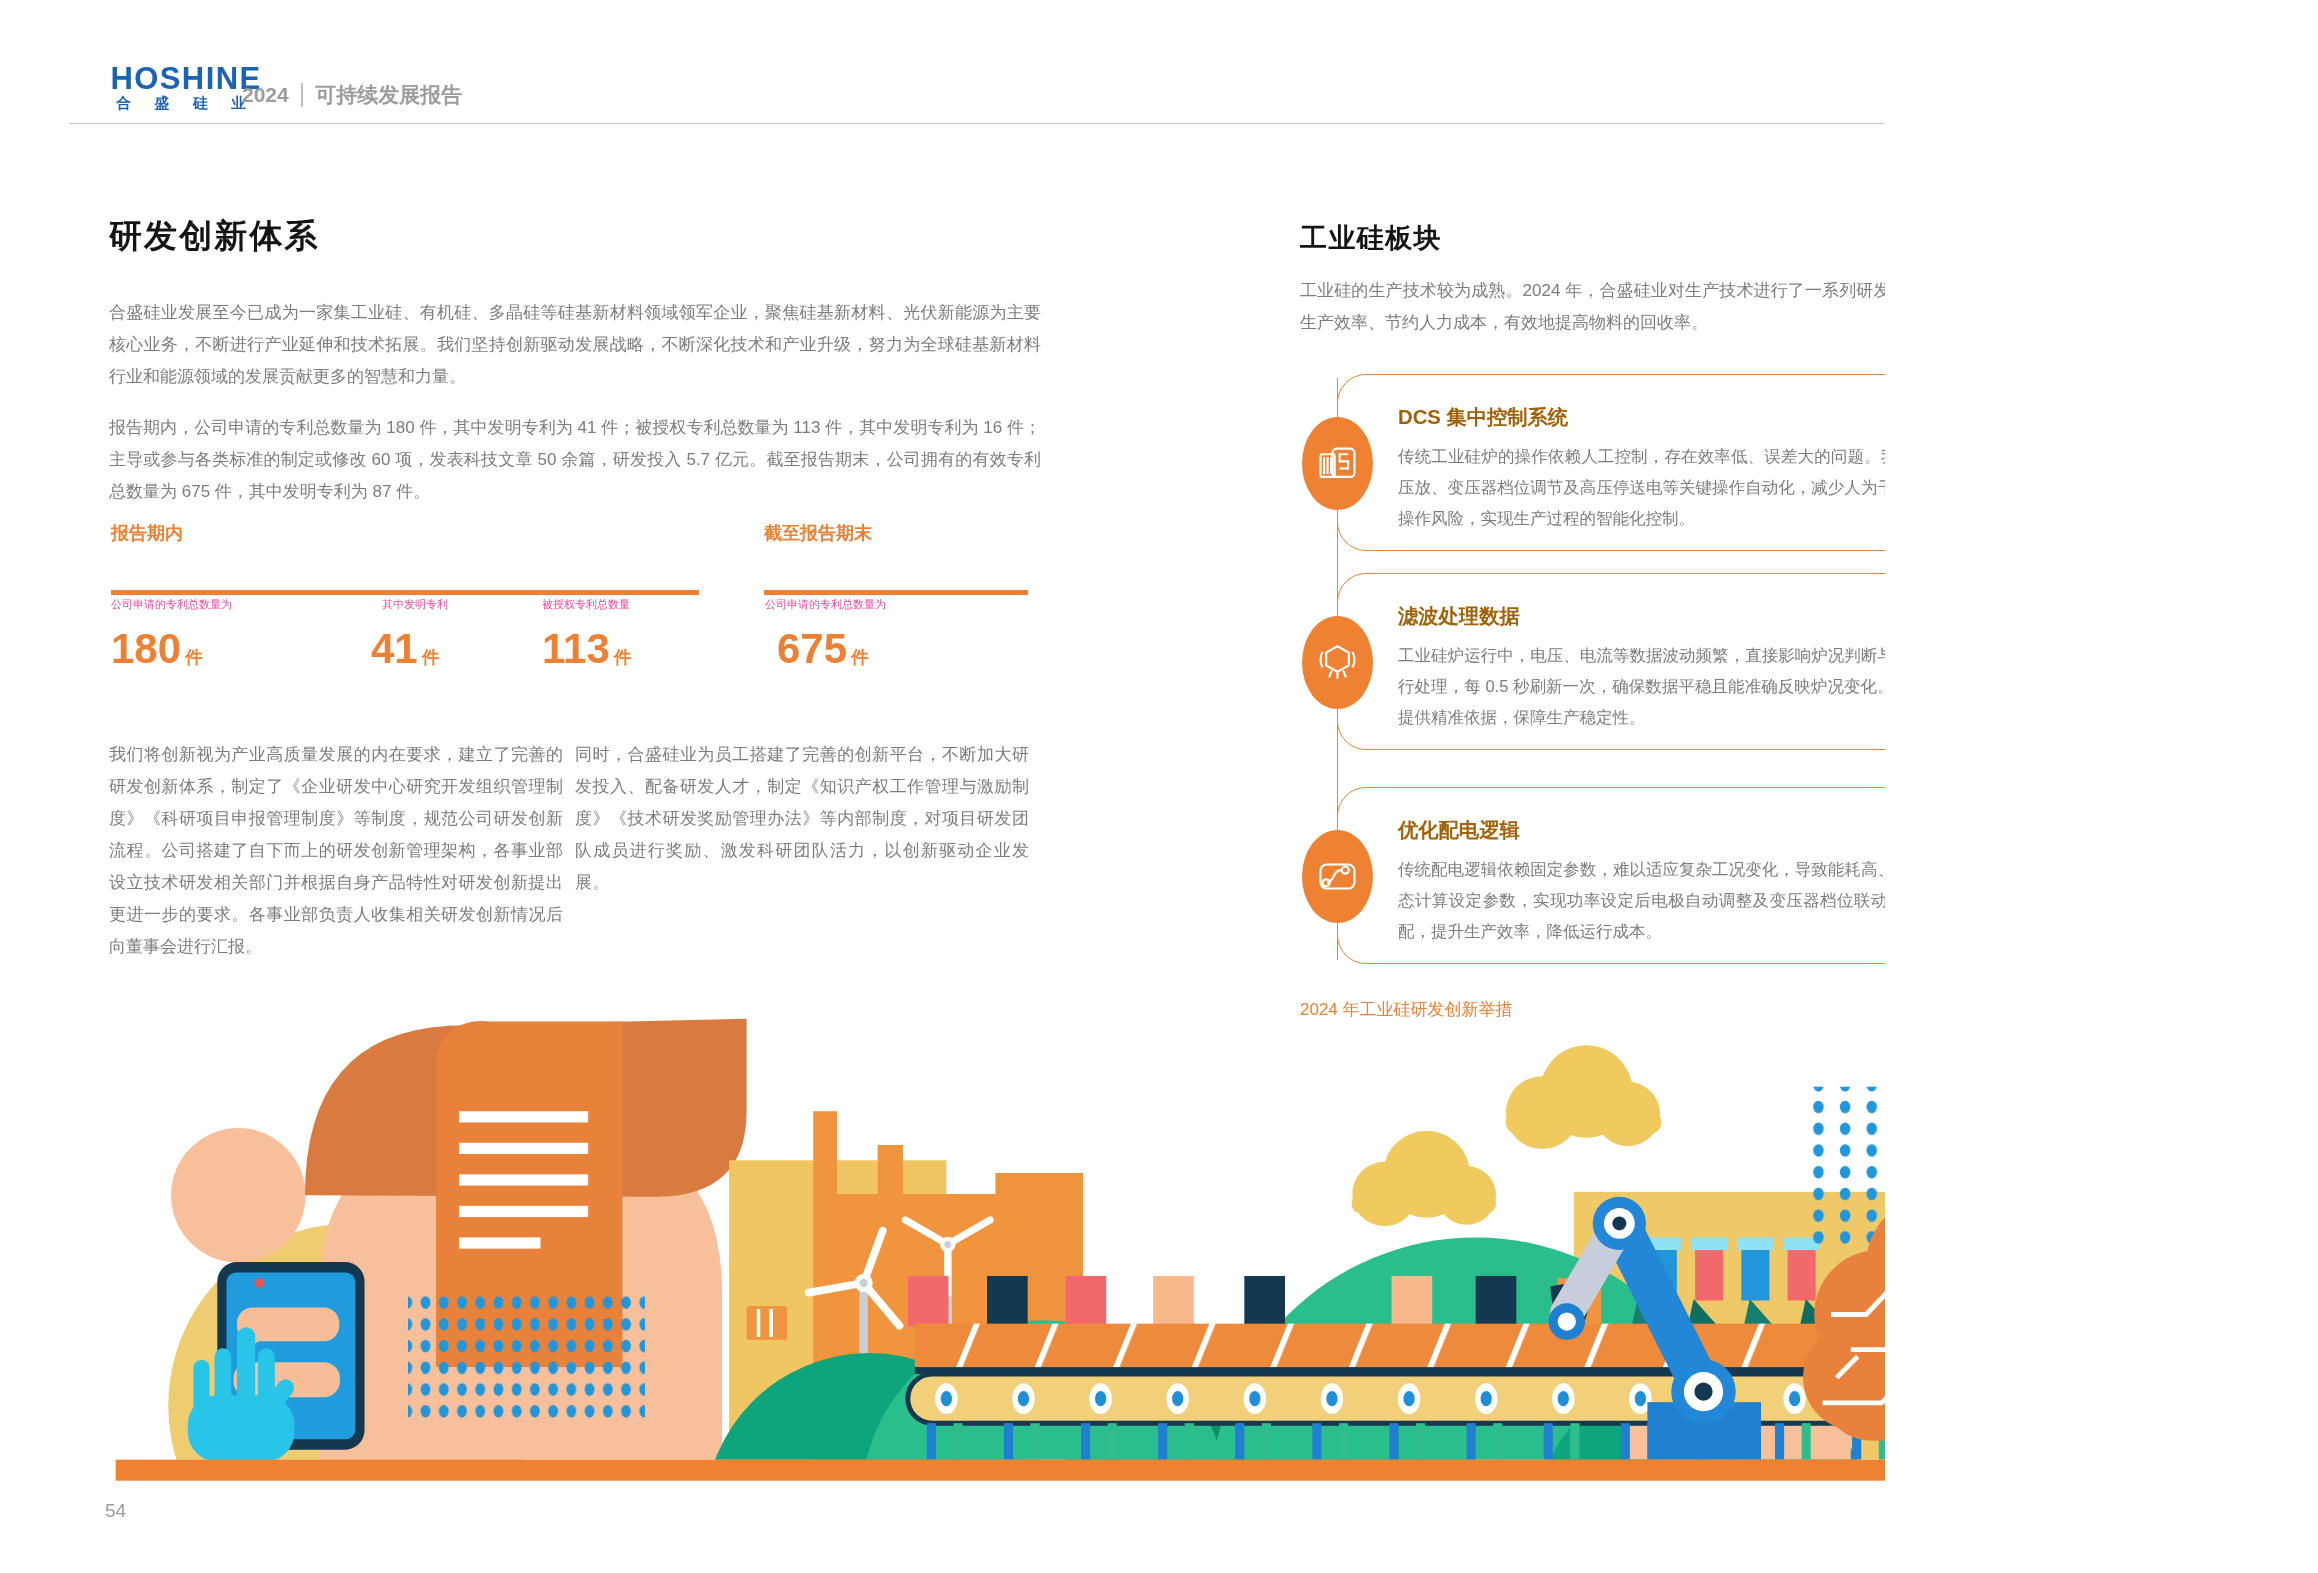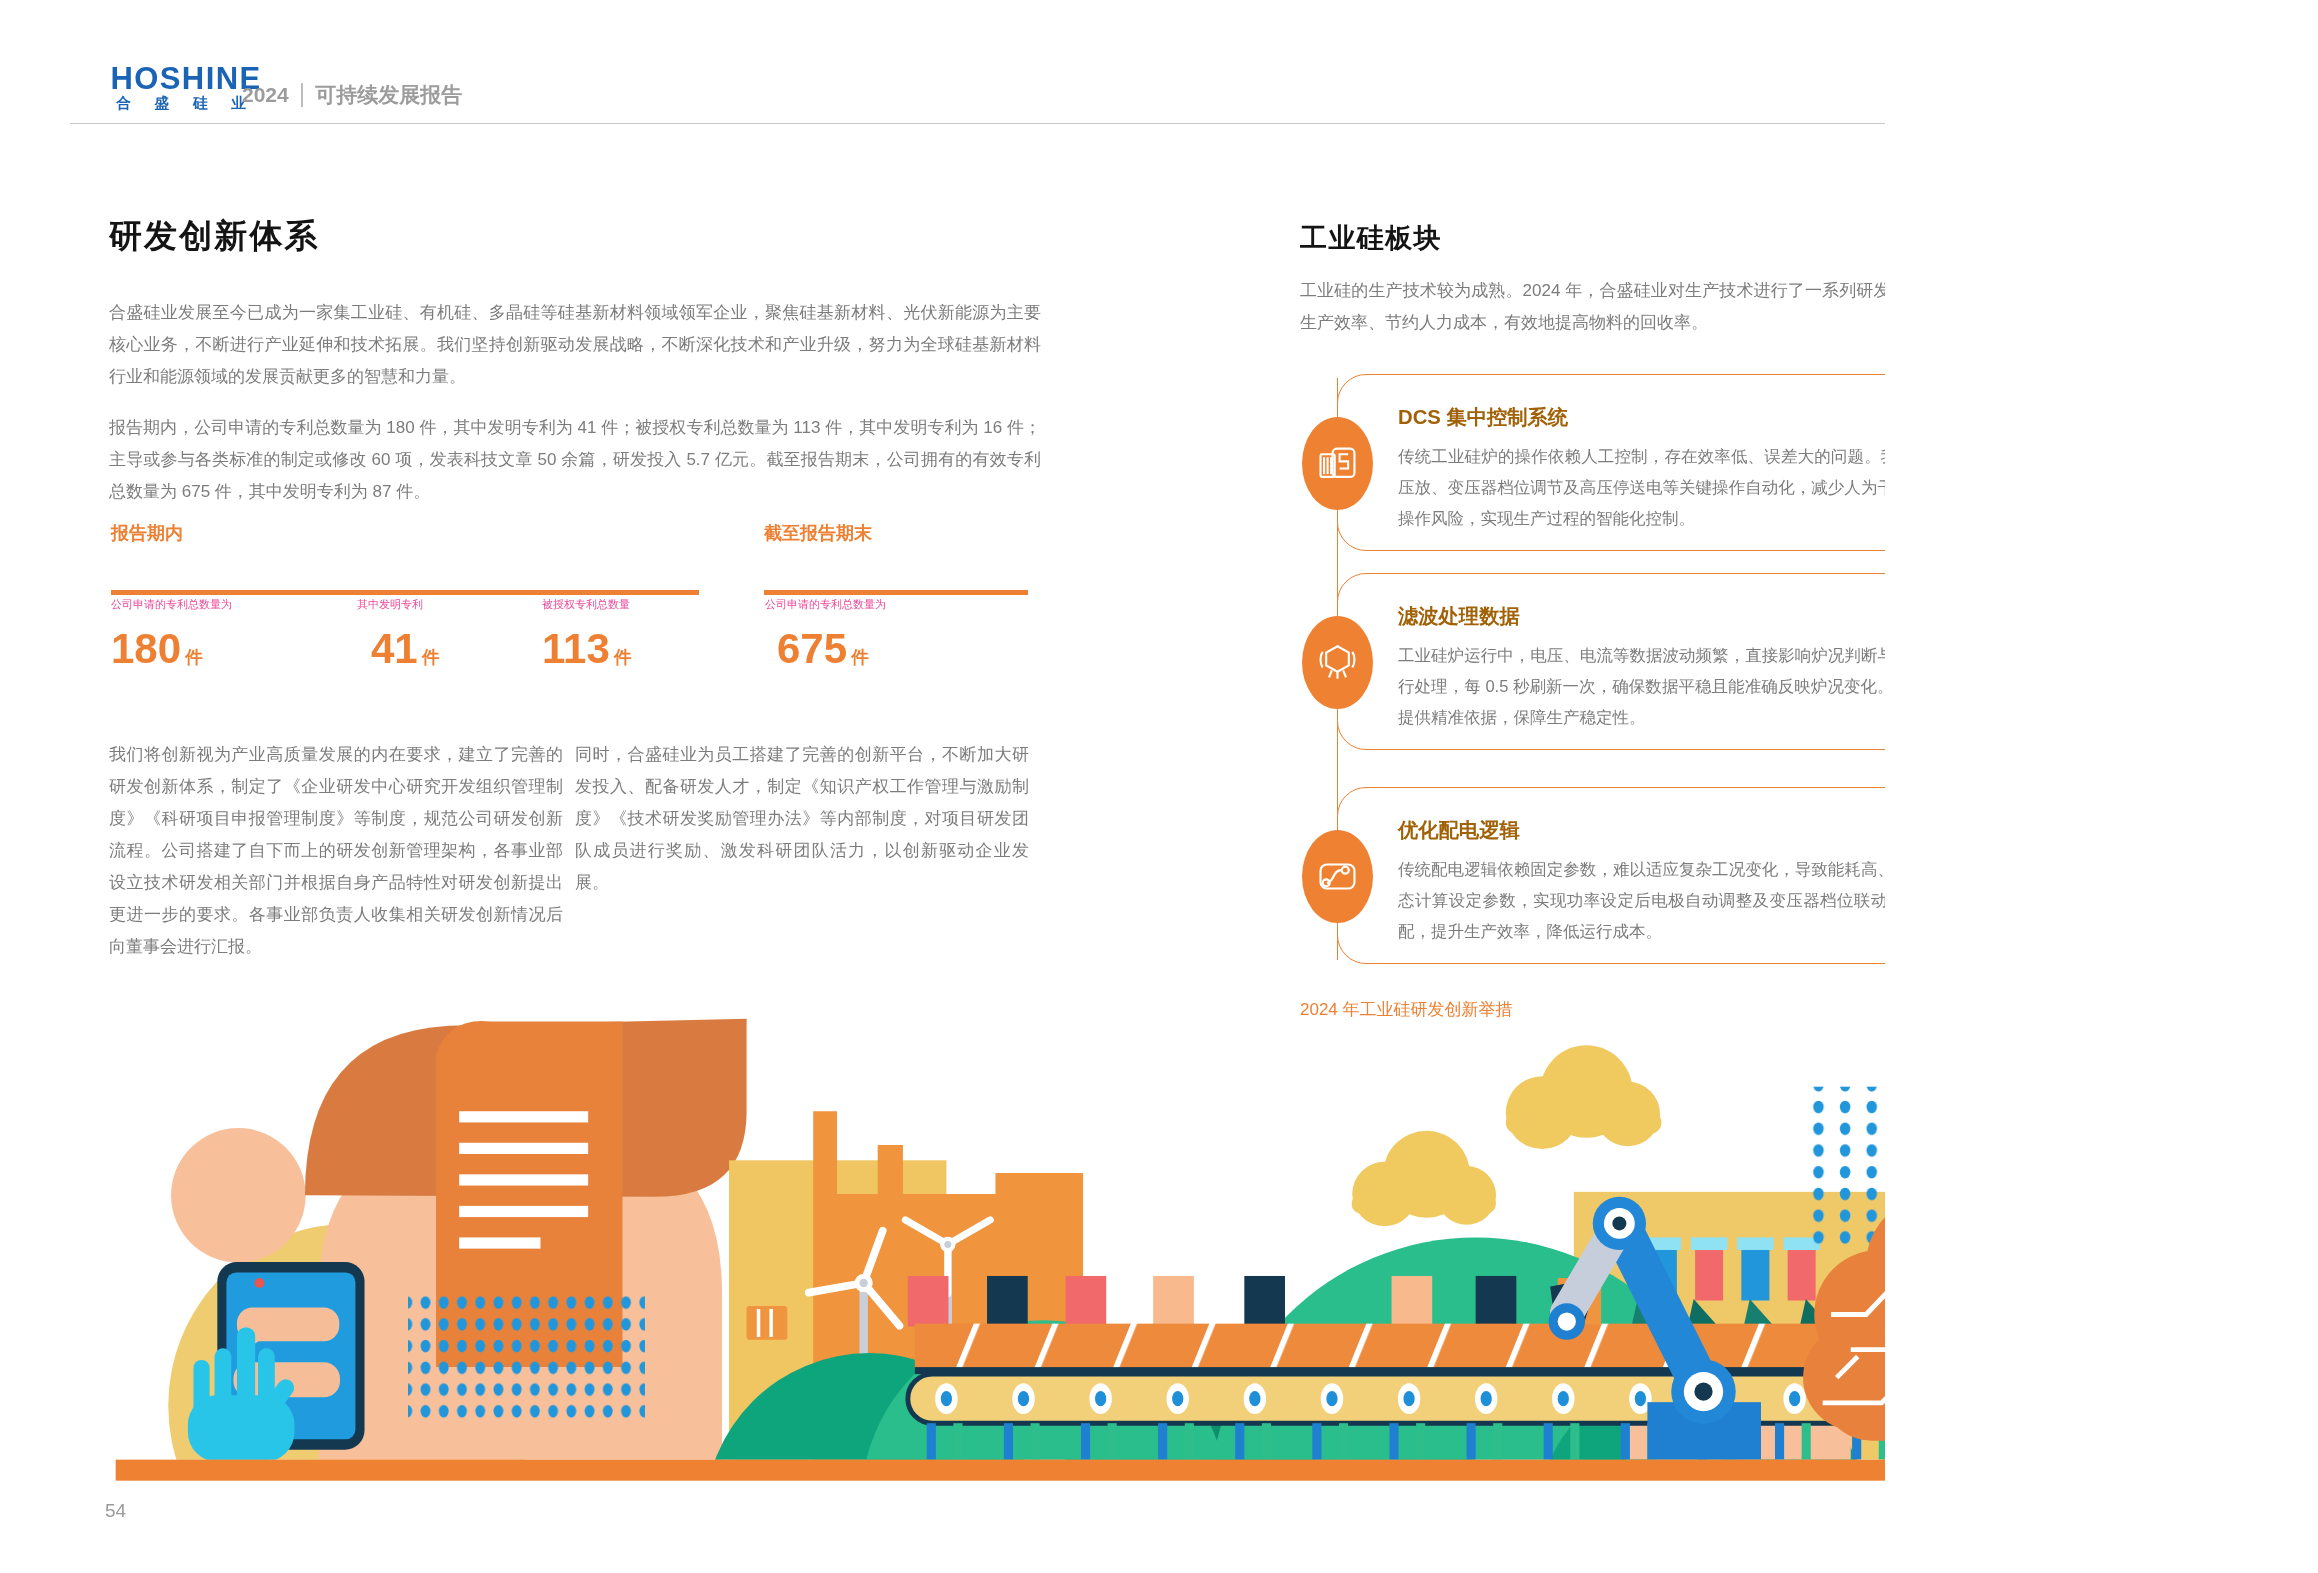--- a/index.html
+++ b/index.html
@@ -71,21 +71,21 @@
   <div class="lp-title">研发创新体系</div>
   <div class="lp-para1">合盛硅业发展至今已成为一家集工业硅、有机硅、多晶硅等硅基新材料领域领军企业，聚焦硅基新材料、光伏新能源为主要核心业务，不断进行产业延伸和技术拓展。我们坚持创新驱动发展战略，不断深化技术和产业升级，努力为全球硅基新材料行业和能源领域的发展贡献更多的智慧和力量。</div>
   <div class="lp-para2">报告期内，公司申请的专利总数量为 180 件，其中发明专利为 41 件；被授权专利总数量为 113 件，其中发明专利为 16 件；主导或参与各类标准的制定或修改 60 项，发表科技文章 50 余篇，研发投入 5.7 亿元。截至报告期末，公司拥有的有效专利总数量为 675 件，其中发明专利为 87 件。</div>
 
   <div class="stat-group-label" style="left:111px;">报告期内</div>
   <div class="stat-group-label" style="left:764px;">截至报告期末</div>
   <div class="stat-line" style="left:111px;width:588px;"></div>
   <div class="stat-line" style="left:764px;width:264px;"></div>
 
   <div class="stat-label" style="left:111px;">公司申请的专利总数量为</div>
-  <div class="stat-label" style="left:357px;">其中发明专利</div>
+  <div class="stat-label" style="left:382px;">其中发明专利</div>
   <div class="stat-label" style="left:542px;">被授权专利总数量</div>
   <div class="stat-label" style="left:765px;">公司申请的专利总数量为</div>
 
   <div class="stat-value" style="left:111px;"><span>180</span><span class="stat-unit">件</span></div>
   <div class="stat-value" style="left:371px;"><span>41</span><span class="stat-unit">件</span></div>
   <div class="stat-value" style="left:542px;"><span>113</span><span class="stat-unit">件</span></div>
   <div class="stat-value" style="left:765px;margin-left:12px;"><span>675</span><span class="stat-unit">件</span></div>
 
   <div class="lp-col" style="left:109px;width:454px;">我们将创新视为产业高质量发展的内在要求，建立了完善的研发创新体系，制定了《企业研发中心研究开发组织管理制度》《科研项目申报管理制度》等制度，规范公司研发创新流程。公司搭建了自下而上的研发创新管理架构，各事业部设立技术研发相关部门并根据自身产品特性对研发创新提出更进一步的要求。各事业部负责人收集相关研发创新情况后向董事会进行汇报。</div>
   <div class="lp-col" style="left:575px;width:454px;">同时，合盛硅业为员工搭建了完善的创新平台，不断加大研发投入、配备研发人才，制定《知识产权工作管理与激励制度》《技术研发奖励管理办法》等内部制度，对项目研发团队成员进行奖励、激发科研团队活力，以创新驱动企业发展。</div>

